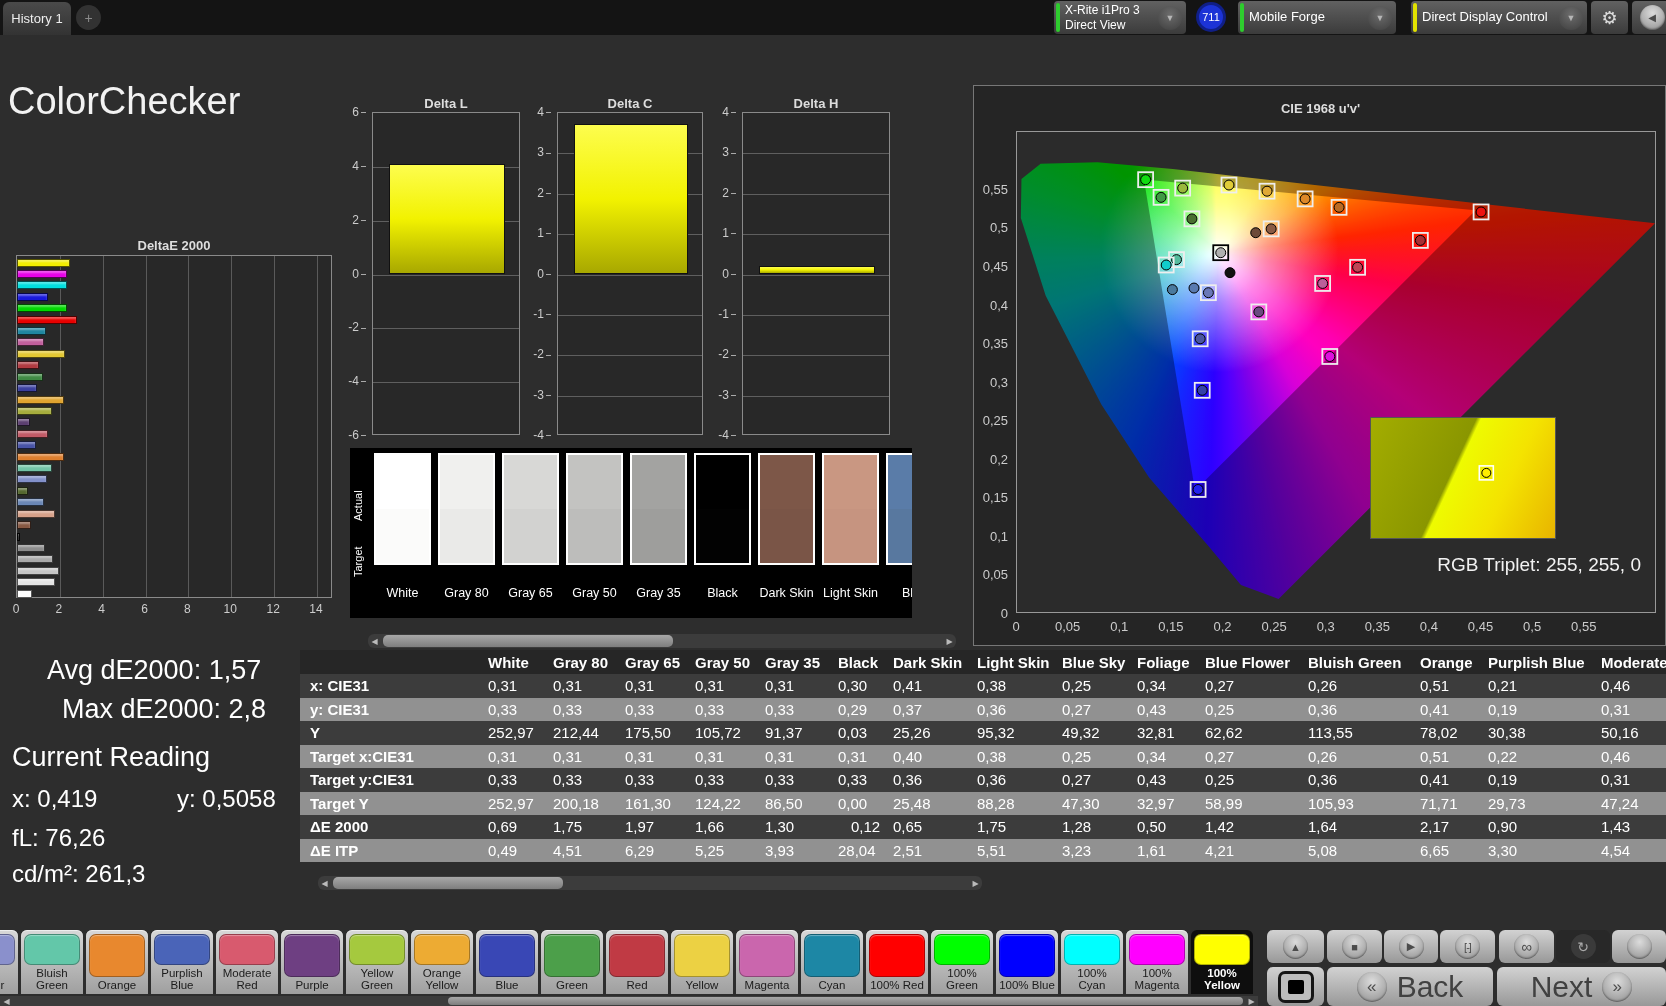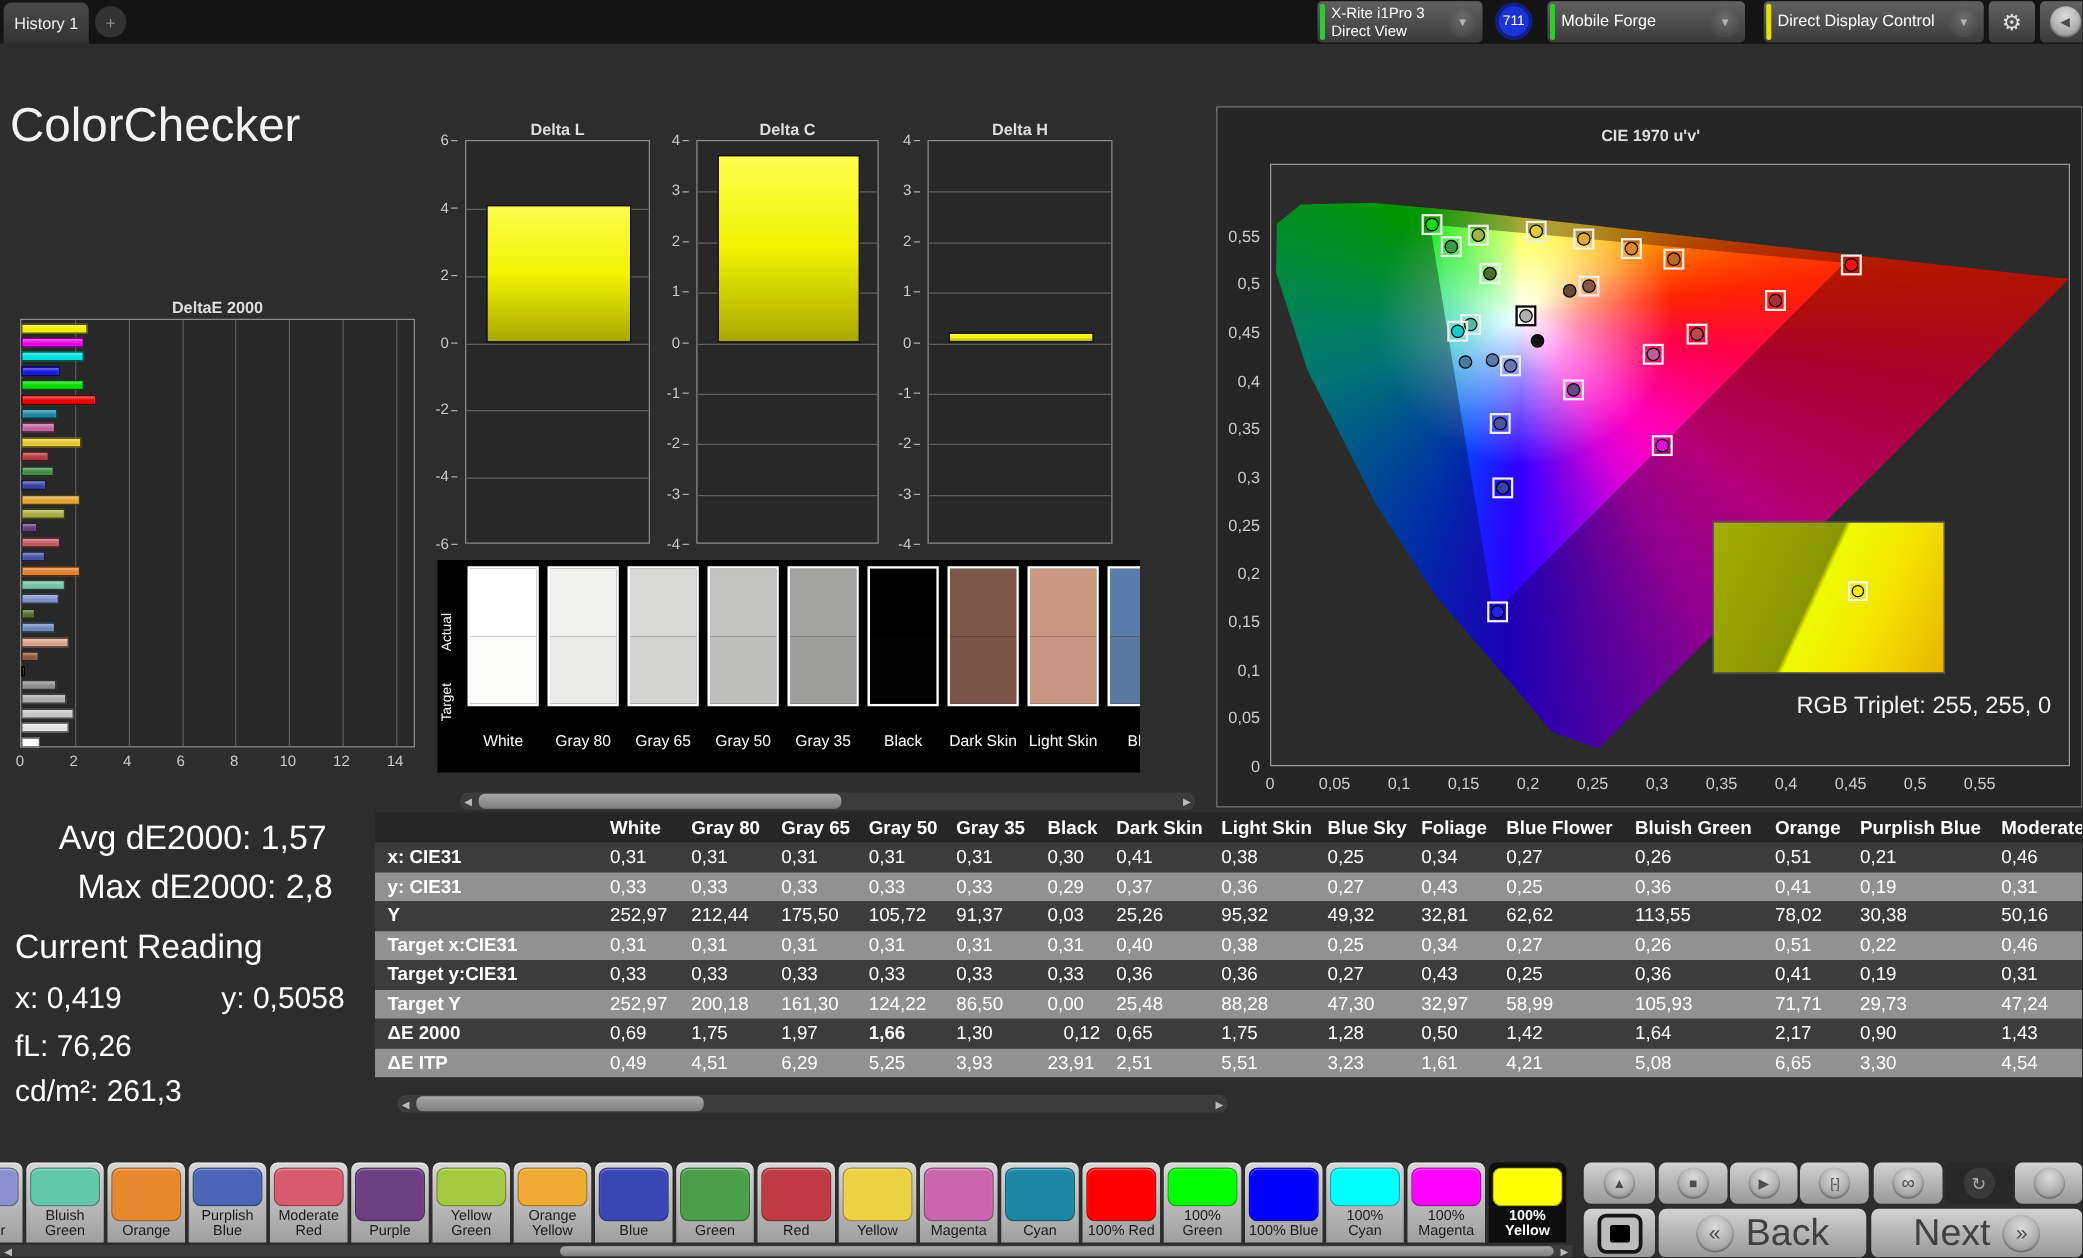--- a/index.html
+++ b/index.html
@@ -248,21 +248,21 @@
         <div class="swname" style="left: 536px;">Blue</div>
       </div>
   </div>
   <div class="hscroll" style="left:368px; top:634px; width:588px; height:14px;">
     <span class="arr" style="left:0;">◀</span>
     <span class="thumb" style="left:15px; width:290px;"></span>
     <span class="arr" style="right:0;">▶</span>
   </div>
 
   <div class="ciepanel">
-    <div class="ctitle" style="left:0; top:15px; width:693px;">CIE 1970 u'v'</div>
+    <div class="ctitle" style="left:0; top:15px; width:693px;">CIE 1968 u'v'</div>
     <div class="cieplot">
       <div class="gamutbg locus"></div>
       <div class="gamutbg gamut"></div>
       <svg id="cieSvg" class="cieover" viewBox="0 0 640 482">
           <rect x="121.53225806451613" y="40.314400000000035" width="15" height="15" fill="none" stroke="#eee" stroke-width="1.8"></rect>
           <circle cx="129.03225806451613" cy="47.814400000000035" r="5" fill="#11dd11" stroke="#000" stroke-width="1"></circle>
           <rect x="137.01612903225808" y="58.05199999999995" width="15" height="15" fill="none" stroke="#eee" stroke-width="1.8"></rect>
           <circle cx="144.51612903225808" cy="65.55199999999995" r="5" fill="#3f9944" stroke="#000" stroke-width="1"></circle>
           <rect x="158.6935483870968" y="48.79759999999995" width="15" height="15" fill="none" stroke="#eee" stroke-width="1.8"></rect>
           <circle cx="166.1935483870968" cy="56.29759999999995" r="5" fill="#9ab83c" stroke="#000" stroke-width="1"></circle>
@@ -477,41 +477,41 @@
         <div class="tcell" style="width: 112px;">105,93</div>
         <div class="tcell" style="width: 68px;">71,71</div>
         <div class="tcell" style="width: 113px;">29,73</div>
         <div class="tcell" style="width: 120px;">47,24</div>
       </div>
       <div class="trow dark">
         <div class="tcell rl" style="width: 188px;">ΔE 2000</div>
         <div class="tcell" style="width: 65px;">0,69</div>
         <div class="tcell" style="width: 72px;">1,75</div>
         <div class="tcell" style="width: 70px;">1,97</div>
-        <div class="tcell" style="width: 70px; font-weight: bold;">1,66</div>
+        <div class="tcell" style="width: 70px;">1,66</div>
         <div class="tcell" style="width: 73px;">1,30</div>
         <div class="tcell" style="width: 55px; text-align: center;">0,12</div>
         <div class="tcell" style="width: 84px;">0,65</div>
         <div class="tcell" style="width: 85px;">1,75</div>
         <div class="tcell" style="width: 75px;">1,28</div>
         <div class="tcell" style="width: 68px;">0,50</div>
         <div class="tcell" style="width: 103px;">1,42</div>
         <div class="tcell" style="width: 112px;">1,64</div>
         <div class="tcell" style="width: 68px;">2,17</div>
         <div class="tcell" style="width: 113px;">0,90</div>
         <div class="tcell" style="width: 120px;">1,43</div>
       </div>
       <div class="trow lite">
         <div class="tcell rl" style="width: 188px;">ΔE ITP</div>
         <div class="tcell" style="width: 65px;">0,49</div>
         <div class="tcell" style="width: 72px;">4,51</div>
         <div class="tcell" style="width: 70px;">6,29</div>
         <div class="tcell" style="width: 70px;">5,25</div>
         <div class="tcell" style="width: 73px;">3,93</div>
-        <div class="tcell" style="width: 55px;">23,91</div>
+        <div class="tcell" style="width: 55px;">28,04</div>
         <div class="tcell" style="width: 84px;">2,51</div>
         <div class="tcell" style="width: 85px;">5,51</div>
         <div class="tcell" style="width: 75px;">3,23</div>
         <div class="tcell" style="width: 68px;">1,61</div>
         <div class="tcell" style="width: 103px;">4,21</div>
         <div class="tcell" style="width: 112px;">5,08</div>
         <div class="tcell" style="width: 68px;">6,65</div>
         <div class="tcell" style="width: 113px;">3,30</div>
         <div class="tcell" style="width: 120px;">4,54</div>
       </div>

